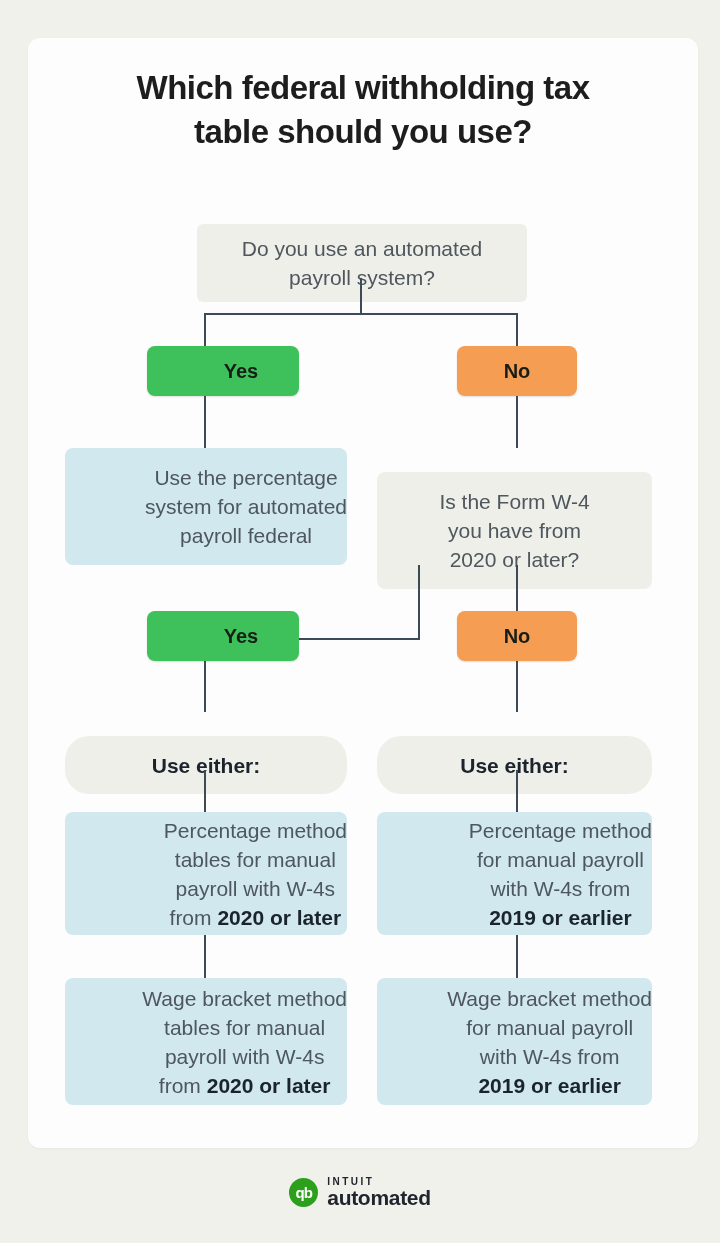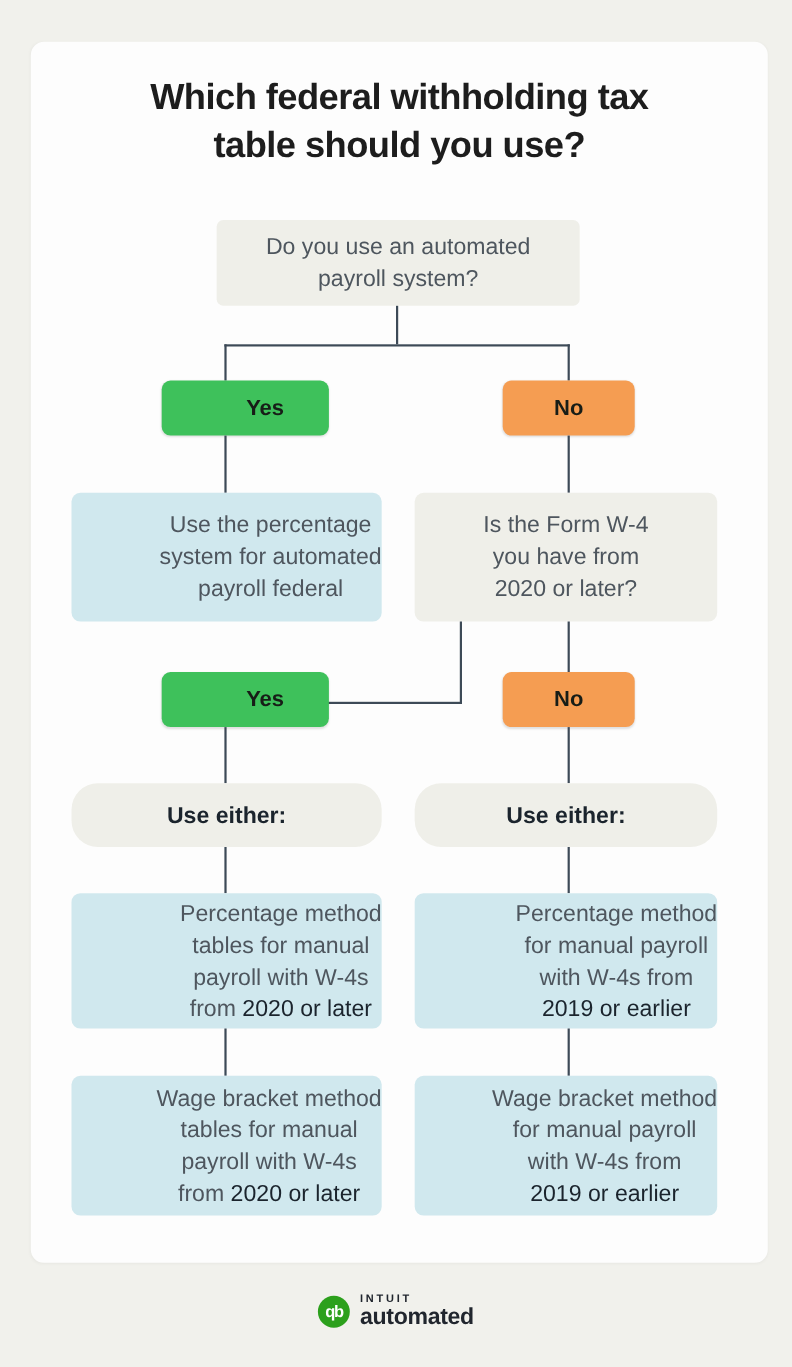--- a/index.html
+++ b/index.html
@@ -21,23 +21,23 @@
     font-size:33px;line-height:44px;font-weight:bold;letter-spacing:-0.5px;
     margin:0;
   }
   .title span{display:block;}
   .box{
     position:absolute;display:flex;align-items:center;justify-content:center;
     text-align:center;color:var(--body-text,#4e565e);
     font-size:21px;line-height:29px;border-radius:8px;
   }
   .box .bl{display:block;}
-  .gray{background:var(--neutral-gray,#efefe9);}
+  .gray{background:var(--neutral-gray,#efefe9);margin-top:24px;}
   .blue{background:var(--info-blue,#d0e8ee);justify-content:flex-end;}
-  .box b{color:var(--dark-text,#1b242d);font-weight:normal;}
+  .box b{color:var(--dark-text,#1b242d);font-weight:bold;}
   .btn{
     position:absolute;display:flex;align-items:center;justify-content:center;
     font-size:20px;font-weight:bold;color:#171d17;border-radius:8px;
     box-shadow:0 1px 2px rgba(0,0,0,0.12);
   }
   .btn.yes{background:var(--yes-green,#3ec15b);padding-left:36px;}
   .btn.no{background:var(--no-orange,#f59d52);}
   .conn{position:absolute;background:var(--connector,#3d4a57);}
   .use-either{font-weight:bold;color:var(--dark-text,#1b242d);border-radius:24px;}
 

